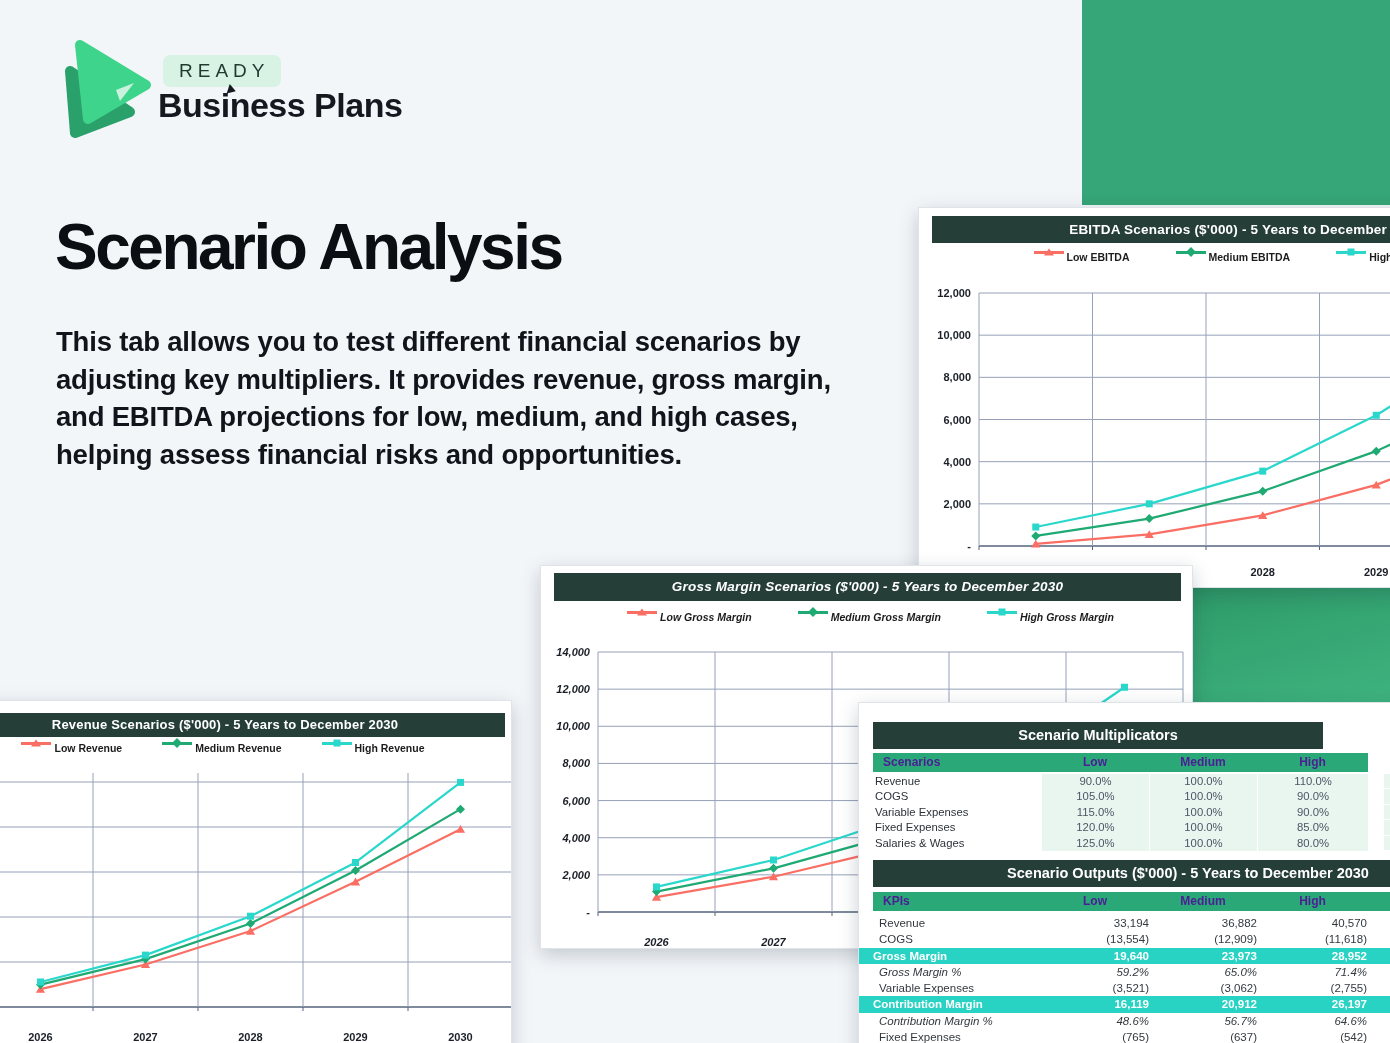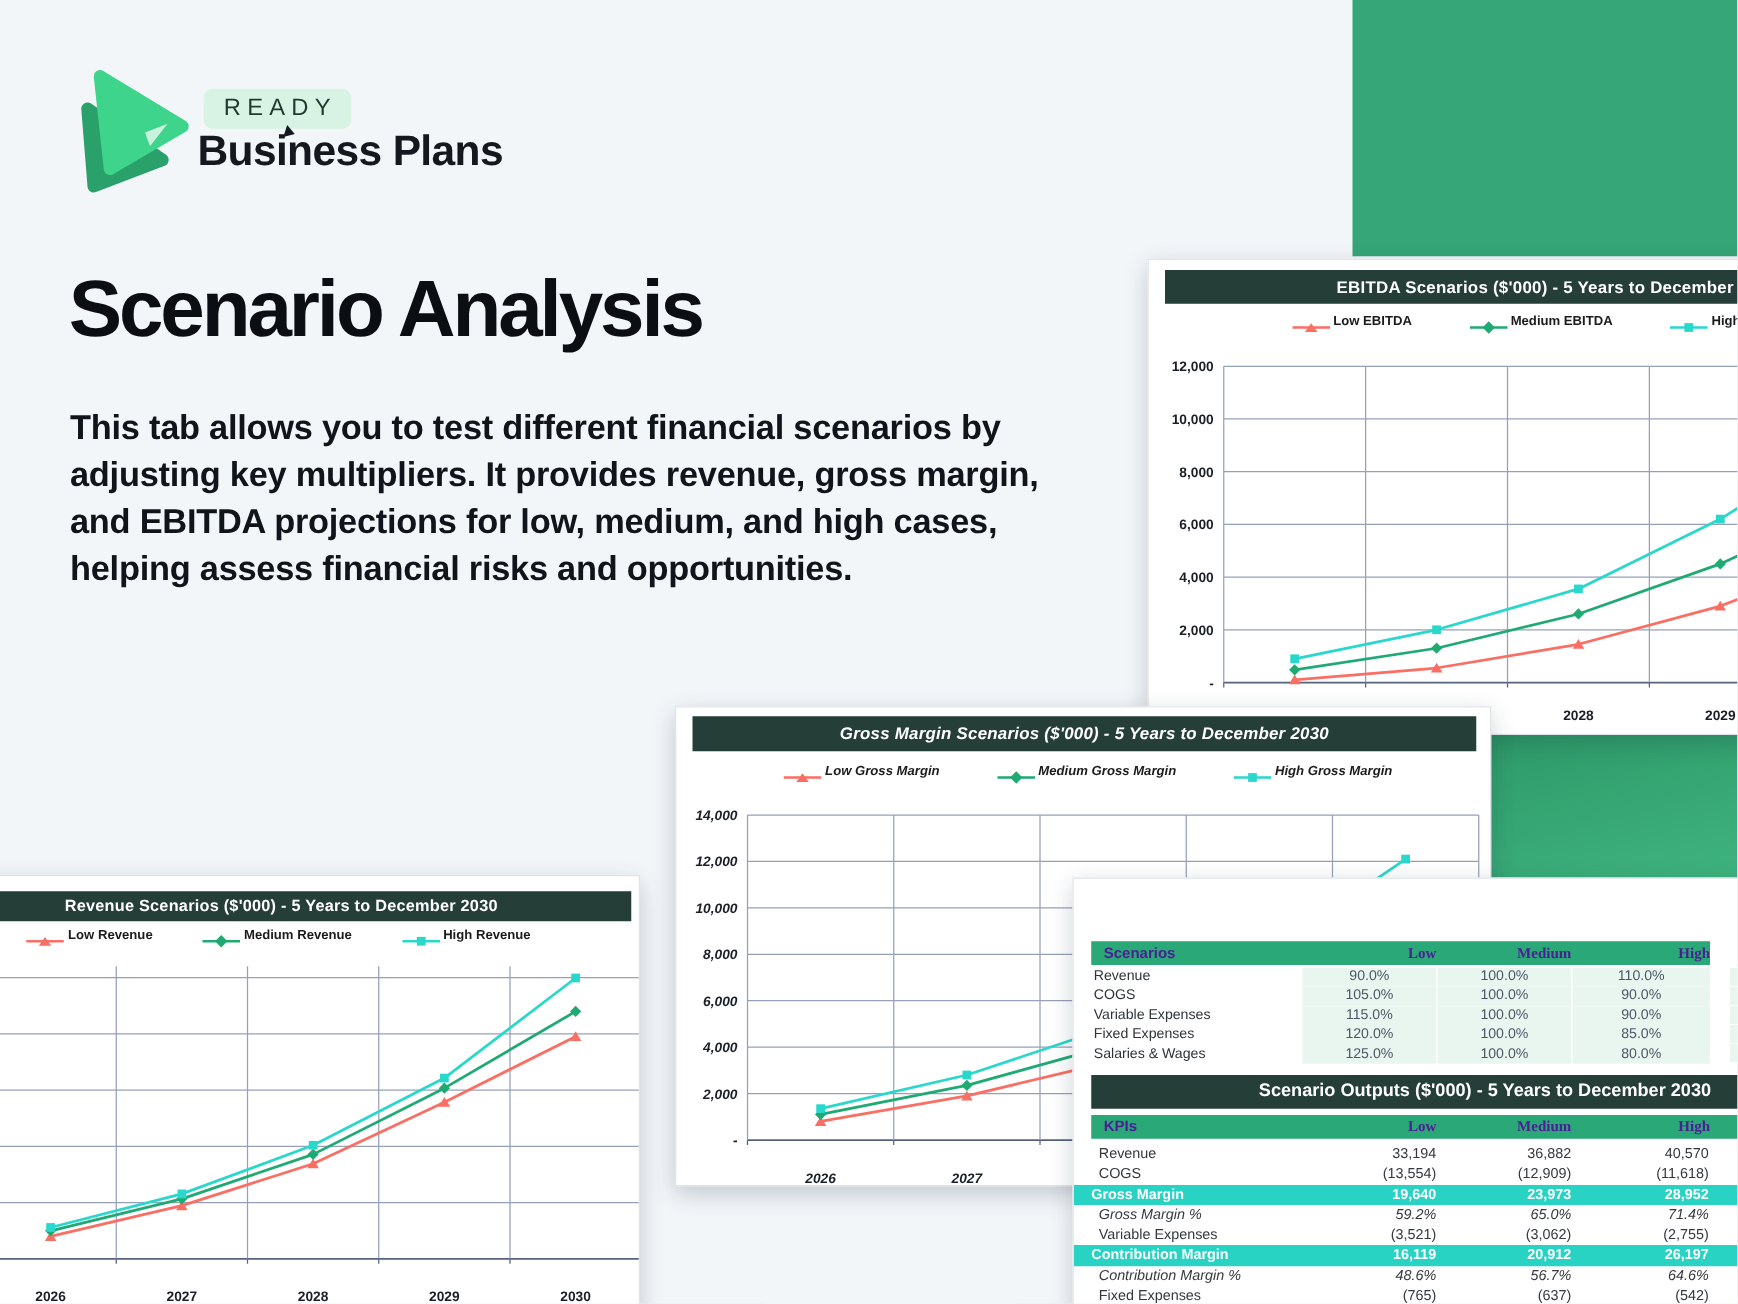--- a/index.html
+++ b/index.html
@@ -8,21 +8,21 @@
     position:relative; width:1390px; height:1043px; overflow:hidden;
     background:#f3f6f9; font-family:"Liberation Sans", sans-serif;
   }
 
   
   .green-top { position:absolute; left:1082px; top:0; width:308px; height:205px; background:#36a577; }
   .green-mid { position:absolute; left:1170px; top:588px; width:220px; height:115px;
                background:linear-gradient(165deg,#2e9a68 0%,#3eb37f 100%); }
 
   
-  .logo-wrap { position:absolute; left:58px; top:49px; width:420px; height:105px;text-align:center; }
+  .logo-wrap { position:absolute; left:58px; top:33px; width:420px; height:105px;text-align:center; }
   .logo-mark { position:absolute; left:0; top:2px; }
   .badge { position:absolute; left:105px; top:22px; background:#d8f3e4; color:#1e3a31;
            font-size:19px; letter-spacing:5px; font-weight:500; padding:5px 12px 5px 16px; border-radius:7px; }
   .brand-name { position:absolute; left:100px; top:53px; font-size:34px; font-weight:800;
                 color:#15191f; letter-spacing:-0.5px; }
   .i-play { position:absolute; left:170px; top:52px; width:0; height:0;
             border-top:5px solid transparent; border-bottom:5px solid transparent;
             border-left:8px solid #15191f; transform:rotate(18deg); }
 
   
@@ -42,21 +42,21 @@
   .chart-titlebar { position:absolute; background:#253e38; color:#fff; font-weight:700;
                     font-size:13.5px; text-align:center; line-height:27px; letter-spacing:.2px; }
   #ebitda-panel  .chart-titlebar { left:13px; top:8px;  width:627px; height:27px; }
   #gm-panel      .chart-titlebar { left:13px; top:7px;  width:627px; height:28px; line-height:28px; }
   #revenue-panel .chart-titlebar { left:24px; top:12px; width:560px; height:24px; line-height:24px; font-size:13px; }
 
   .legend { position:absolute; display:flex; justify-content:center; align-items:center; gap:46px; }
   #ebitda-panel  .legend { left:60px; top:43px; width:510px; }
   #gm-panel      .legend { left:57px; top:45px; width:545px; }
   #revenue-panel .legend { left:67px; top:41px; width:470px; gap:40px; }
-  .leg-item { display:flex; align-items:flex-end; gap:3px; }
+  .leg-item { display:flex; align-items:flex-start; gap:3px; }
   .leg-line { position:relative; width:30px; height:2.5px; }
   .leg-mk   { position:absolute; left:50%; top:50%; transform:translate(-50%,-50%); }
   .mk-square  { width:7px; height:7px; }
   .mk-diamond { width:7px; height:7px; transform:translate(-50%,-50%) rotate(45deg); }
   .mk-triangle{ width:0!important; height:0!important; background:transparent!important;
                 border-left:5px solid transparent; border-right:5px solid transparent;
                 border-bottom:7px solid currentColor; }
   .leg-label { font-size:10.5px; font-weight:700; color:#1c1c1c; }
 
   .chart-svg { position:absolute; left:0; top:0; pointer-events:none; }
@@ -67,21 +67,21 @@
                   font-size:14.5px; text-align:center; line-height:27px; }
   #mult-title { left:14px; top:19px; width:450px; height:27px; }
   #out-title  { left:14px; top:157px; width:630px; height:27px; }
 
   .tbl-header { position:absolute; display:grid; grid-template-columns:168px 108px 108px 111px;
                 background:#2aa878; color:#4c1d95; font-weight:700; font-size:12px; height:19px;
                 line-height:19px; }
   #mult-header { left:14px; top:50px;  width:495px; }
   #out-header  { left:14px; top:189px; width:636px; }
   .tbl-header .c0 { padding-left:10px; }
-  .tbl-header .cv { text-align:right;font-family:Liberation Serif, serif; }
+  .tbl-header .cv { text-align:center; }
 
   #mult-rows { position:absolute; left:14px; top:71px; width:495px; }
   .m-row { display:grid; grid-template-columns:168px 108px 108px 111px; height:15.4px;
            line-height:15.4px; font-size:11.3px; color:#2c3238; }
   .m-row .lbl { padding-left:2px; }
   .m-row .cell { text-align:center; background:#e9f6f0; border-left:1px solid #fff;
                  border-bottom:1px solid #fff; color:#4c5664; }
 
   .sliver { position:absolute; left:525px; top:71px; width:40px; height:77px;
             background:repeating-linear-gradient(to bottom,#e9f6f0 0 14.4px,#ffffff 14.4px 15.4px); }
@@ -337,20 +337,21 @@
           <rect x="116" y="277.4852941176471" width="7" height="7" fill="#29d7cb"></rect>
           <rect x="221" y="250.61764705882354" width="7" height="7" fill="#29d7cb"></rect>
           <rect x="326" y="211.70588235294116" width="7" height="7" fill="#29d7cb"></rect>
           <rect x="431" y="157.97058823529412" width="7" height="7" fill="#29d7cb"></rect>
           <rect x="536" y="77.89705882352939" width="7" height="7" fill="#29d7cb"></rect>
         </svg>
       </div>
   </div>
 
   <div id="tables-panel" class="panel">
+    <div id="mult-title" class="tbl-titlebar">Scenario Multiplicators</div>
     <div id="mult-header" class="tbl-header">
       <div class="c0">Scenarios</div>
       <div class="cv">Low</div>
       <div class="cv">Medium</div>
       <div class="cv">High</div>
     </div>
     <div id="mult-rows">
         <div class="m-row">
           <div class="lbl">Revenue</div>
           <div class="cell">90.0%</div>

